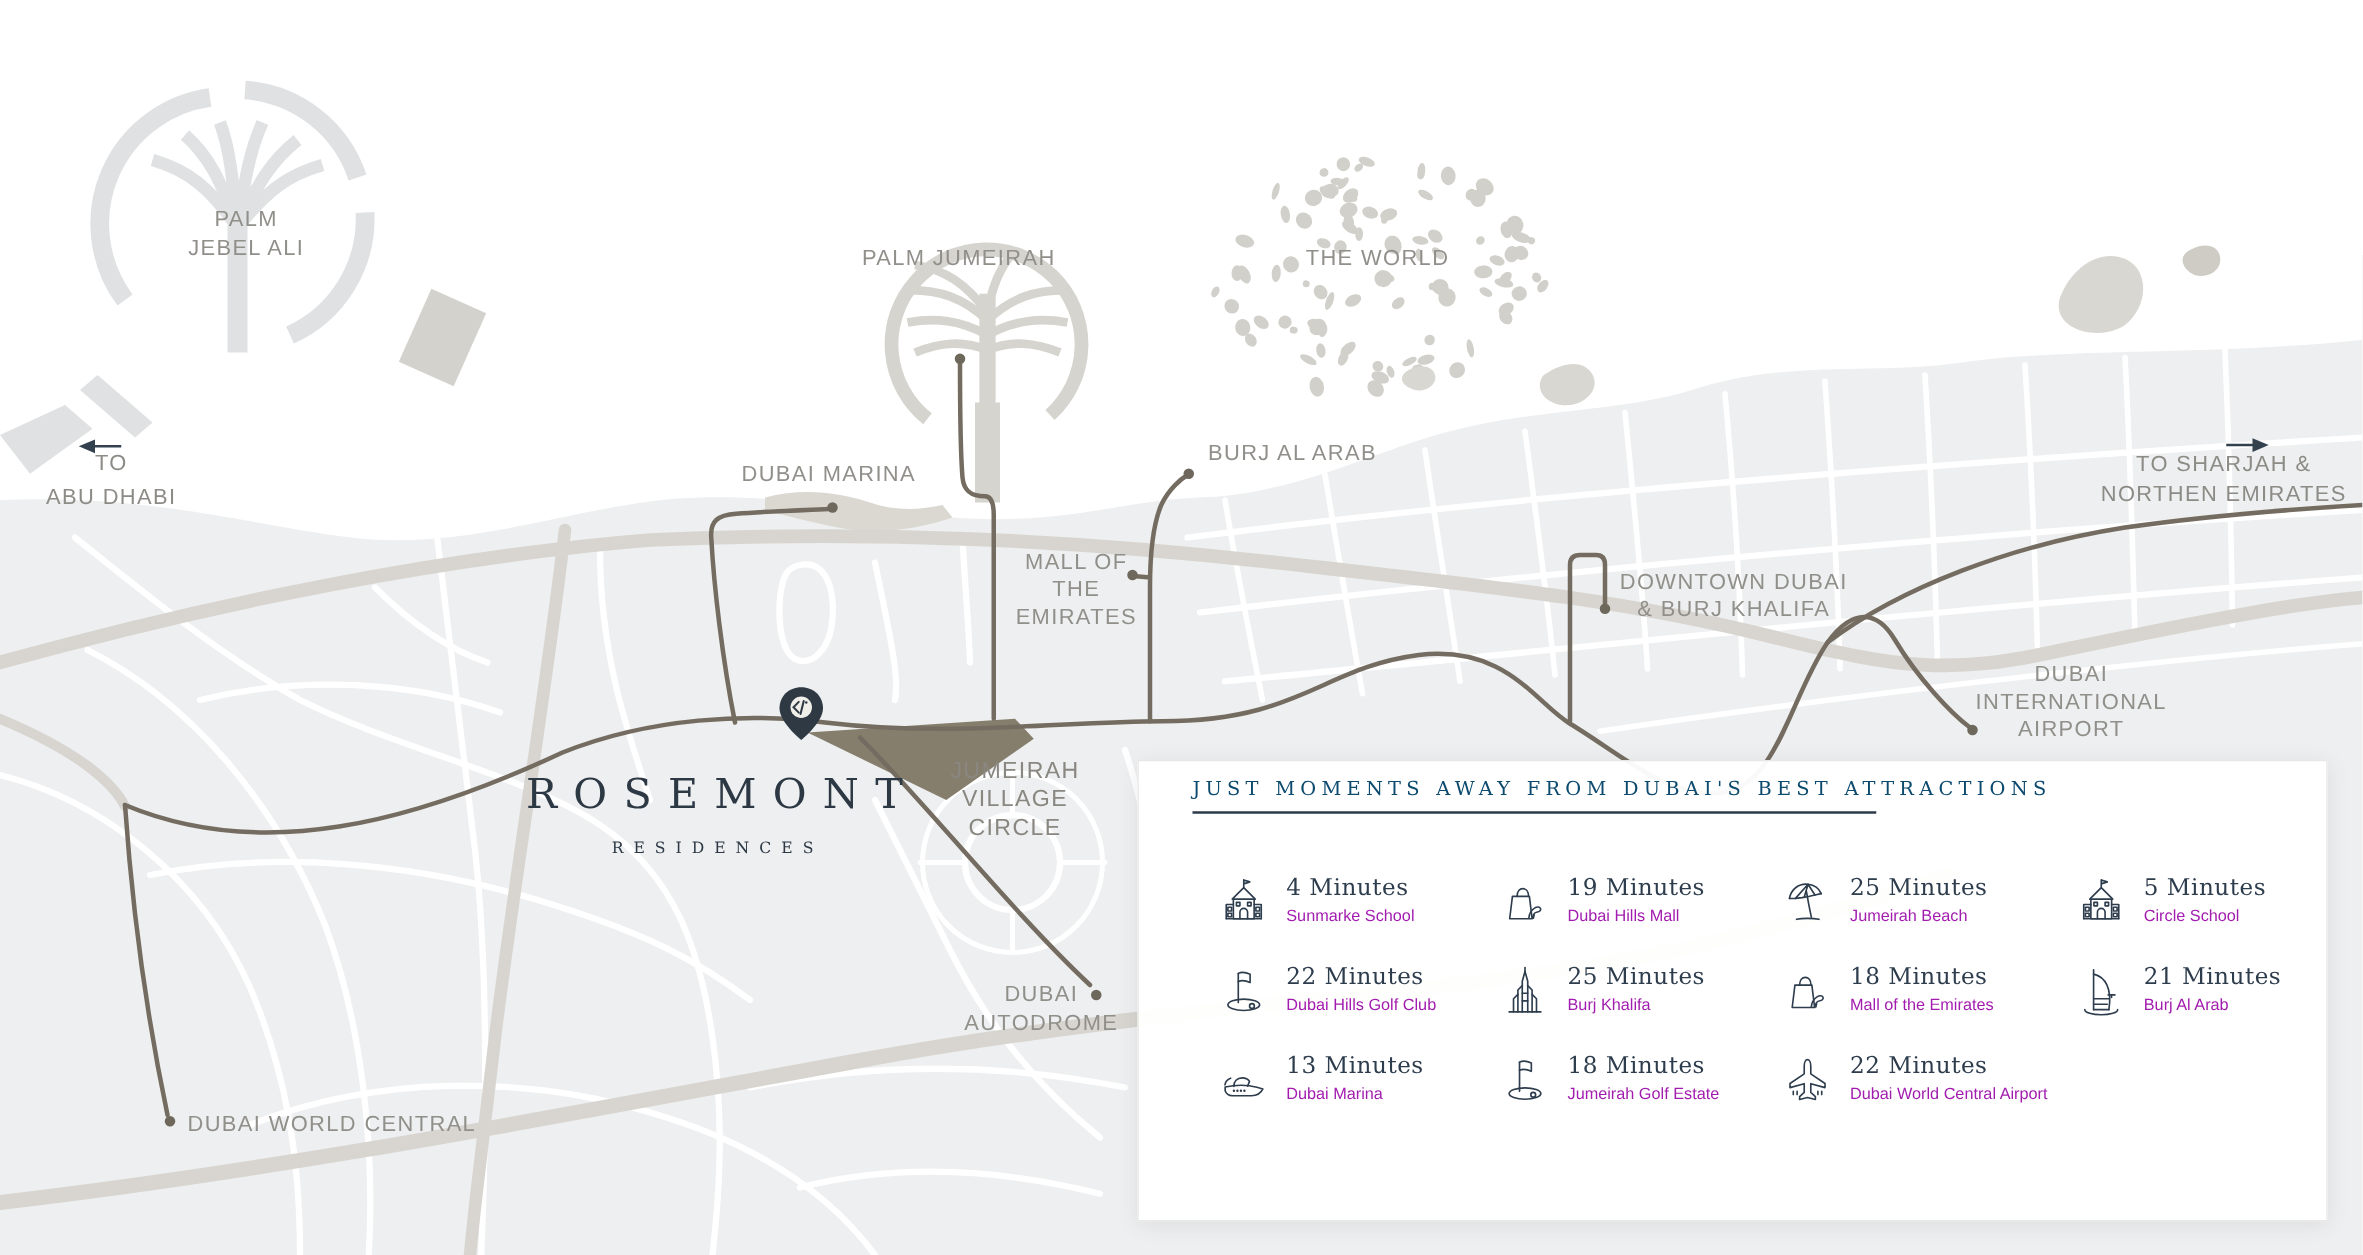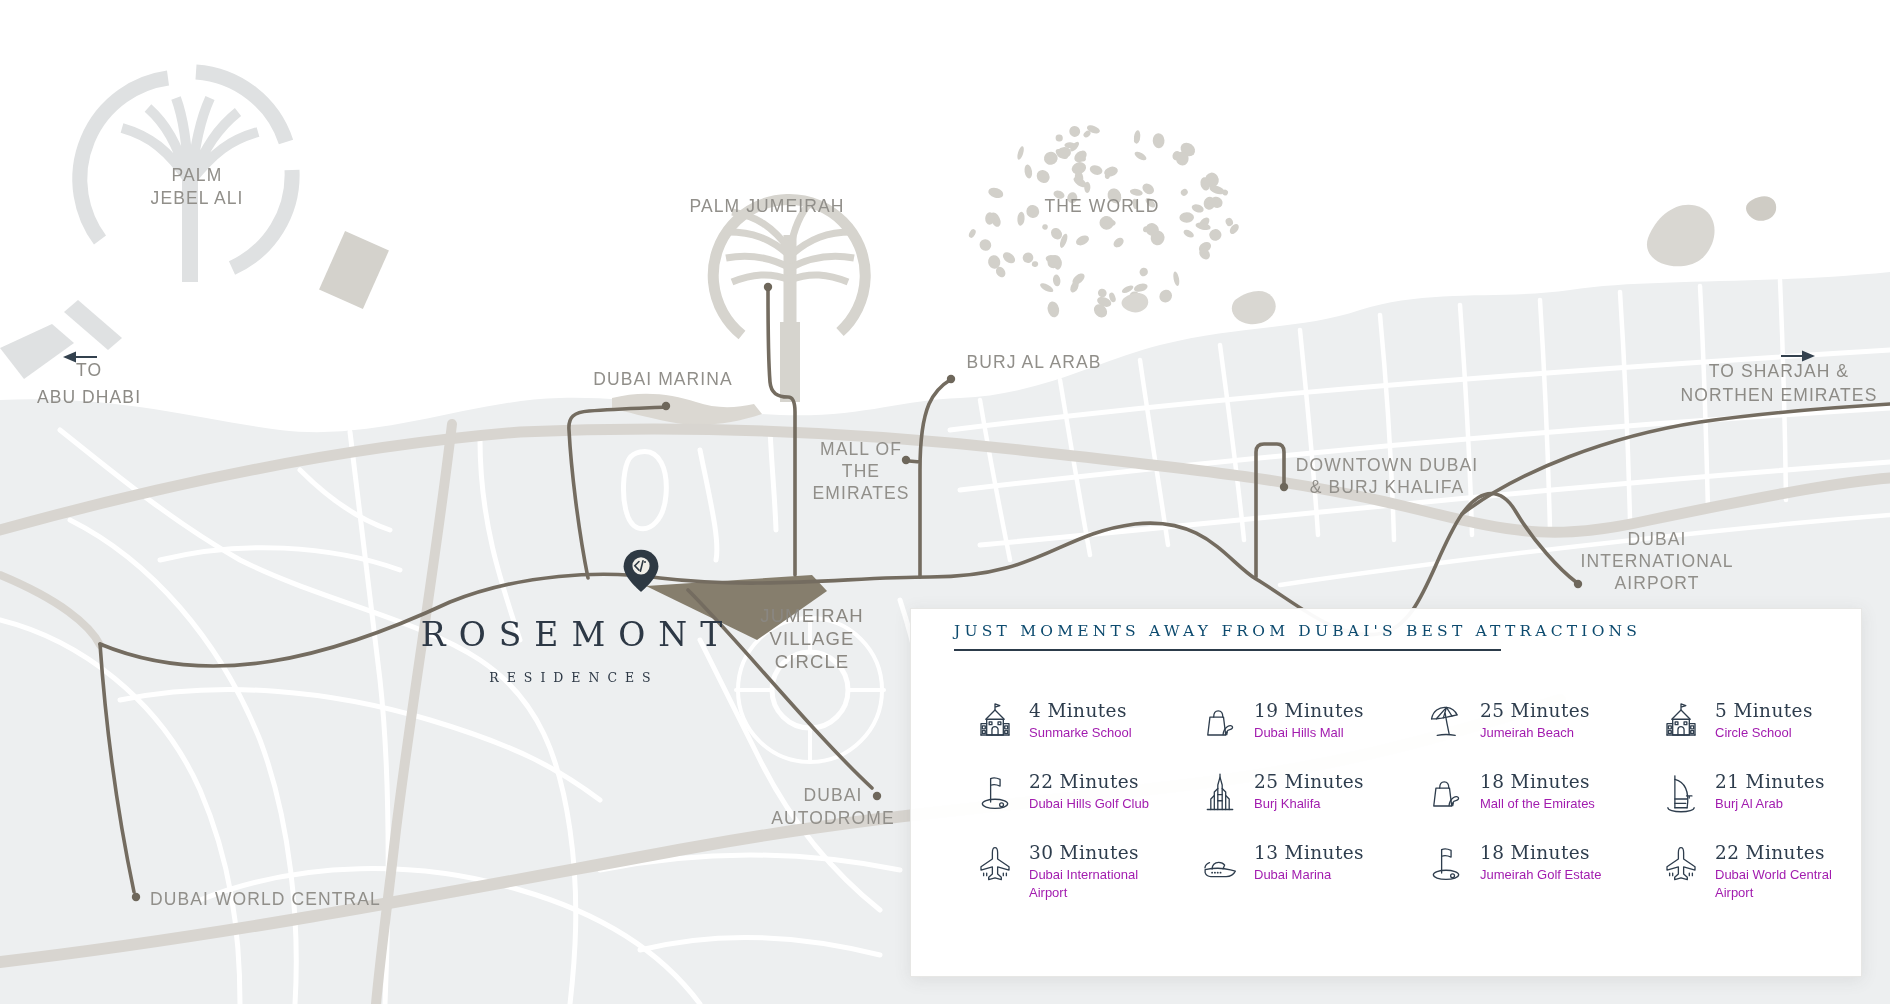--- a/index.html
+++ b/index.html
@@ -431,29 +431,20 @@
     </div>
     <div class="item">
       <svg class="ic" viewBox="0 0 48 48">
             <use href="#sym-burj-al-arab"></use>
           </svg>
       <div class="itxt">
             <div class="time">21 Minutes</div>
       <div class="aname">Burj Al Arab</div>
           </div>
     </div>
-    <div class="item">
-      <svg class="ic" viewBox="0 0 48 48">
-            <use href="#sym-plane"></use>
-          </svg>
-      <div class="itxt">
-            <div class="time">30 Minutes</div>
-      <div class="aname w-narrow">Dubai International Airport</div>
-          </div>
-    </div>
 
     <div class="item">
       <svg class="ic" viewBox="0 0 48 48">
             <use href="#sym-yacht"></use>
           </svg>
       <div class="itxt">
             <div class="time">13 Minutes</div>
       <div class="aname">Dubai Marina</div>
           </div>
     </div>

